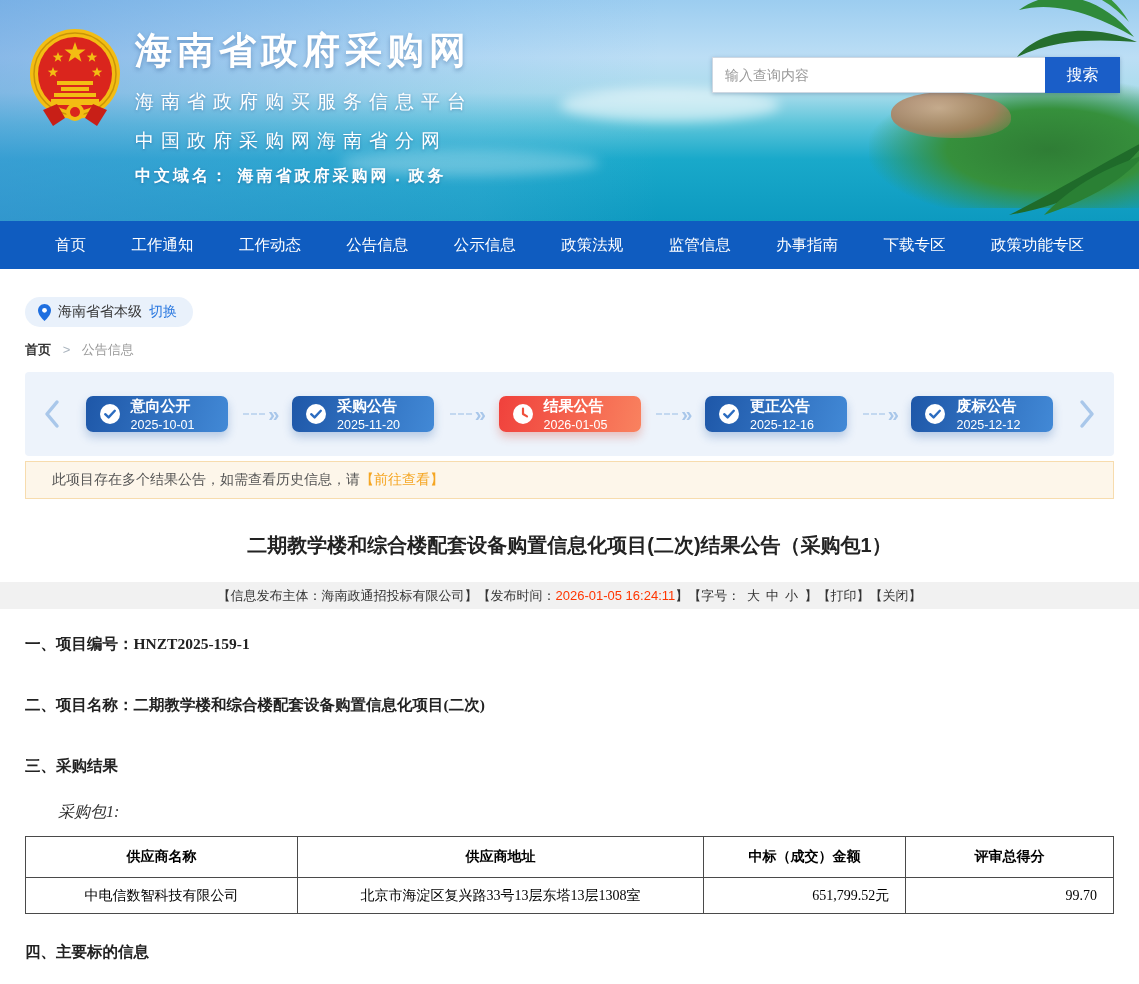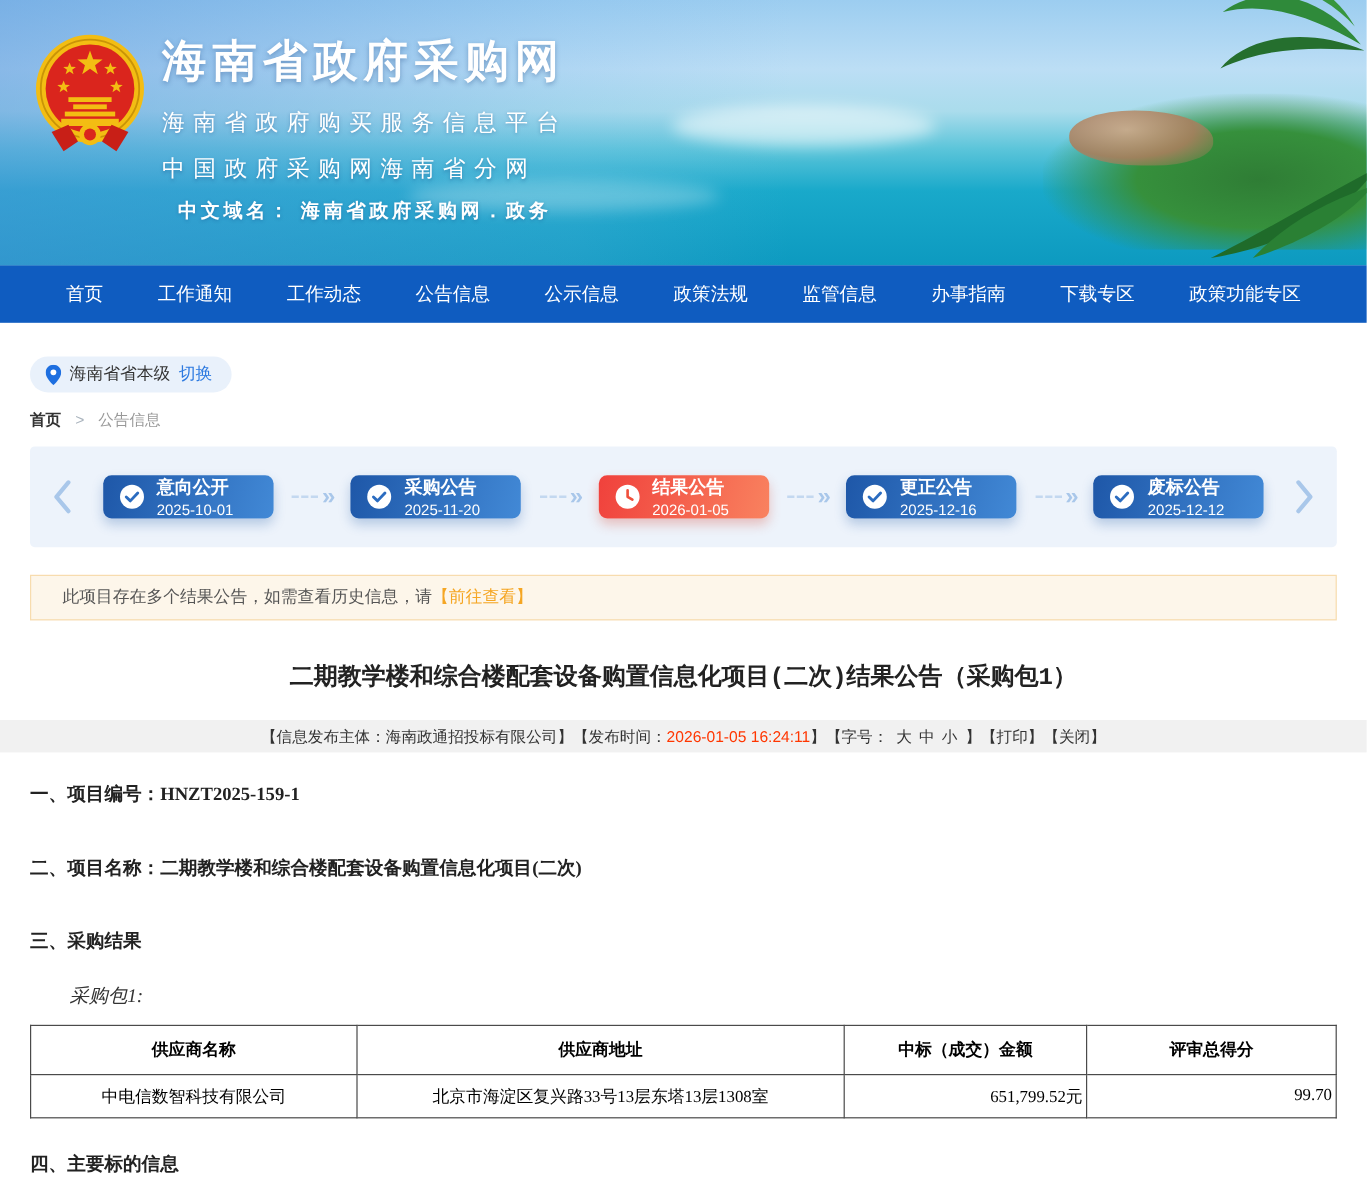--- a/index.html
+++ b/index.html
@@ -23,21 +23,21 @@
     background:radial-gradient(ellipse at 60% 55%, #2f7d35 0%, #36903c 40%, rgba(54,144,60,0) 72%);}
   .rock{position:absolute; right:128px; top:92px; width:120px; height:46px; border-radius:50% 60% 45% 55%;
     background:radial-gradient(ellipse at 40% 35%, #cfa98a 0%, #a97f5e 55%, rgba(169,127,94,0) 100%); opacity:.9;}
   .palm{position:absolute; pointer-events:none;}
   .palm.p1{right:0; top:-18px;}
   .palm.p2{right:-10px; top:120px;}
   .emblem{position:absolute; left:27px; top:24px;}
   .titles{position:absolute; left:135px; top:26px; color:#fff;}
   .site-title{font-size:37px; font-weight:bold; letter-spacing:5px; text-shadow:0 2px 4px rgba(20,60,120,.35); margin:0;}
   .subtitle{font-size:19px; letter-spacing:7px; margin-top:13px; text-shadow:0 1px 3px rgba(20,60,120,.35);}
-  .domain-line{font-size:16px; font-weight:bold; letter-spacing:3px; margin-top:12px; text-shadow:0 1px 3px rgba(20,60,120,.35);text-align:center;}
+  .domain-line{font-size:16px; font-weight:bold; letter-spacing:3px; margin-top:12px; text-shadow:0 1px 3px rgba(20,60,120,.35);}
   .search-box{position:absolute; right:19px; top:57px; width:408px; height:36px; display:flex;
     box-shadow:0 1px 4px rgba(0,40,90,.25);}
   .search-input{flex:1; border:1px solid #cfd8e2; border-right:none; padding:0 12px; font-size:14px; color:#333; outline:none;}
   .search-input::placeholder{color:#999;}
   .search-btn{width:75px; border:none; background:#1a5ec8; color:#fff; font-size:16px; cursor:pointer;}
 
   
   .main-nav{height:48px; background:#0f5cc0; display:flex; align-items:center;
     justify-content:space-between; padding:0 55px 0 55px;}
   .nav-item{color:#fff; font-size:15.5px; cursor:pointer; white-space:nowrap;}
@@ -59,45 +59,45 @@
   .connector .dash{width:22px; border-top:2px dashed #c3d8f0;}
   .connector .arrows{color:#a9c7ea; font-size:20px; font-weight:bold; letter-spacing:-3px; line-height:1;}
   .step-card{width:142px; height:36px; flex:0 0 auto; border-radius:7px; display:flex; align-items:center;
     gap:10px; padding-left:13px; color:#fff; cursor:pointer; box-shadow:0 5px 10px rgba(36,92,170,.28);}
   .step-card.done{background:linear-gradient(105deg,#1e57a8 0%,#4289d6 100%);}
   .step-card.current{background:linear-gradient(105deg,#f0413c 0%,#f9825f 100%); box-shadow:0 5px 10px rgba(214,70,50,.3);}
   .step-title{font-size:15px; font-weight:bold;}
   .step-date{font-size:12.5px; margin-top:2px;}
 
   
-  .notice-bar{margin:23px 25px 0; background:#fdf6ea; border:1px solid #f7dcae;
+  .notice-bar{margin:5px 25px 0; background:#fdf6ea; border:1px solid #f7dcae;
     padding:9px 26px; font-size:14px; color:#555;}
   .notice-link{color:#f5a623; cursor:pointer;}
 
   
-  .article-title{margin:33px 25px 0; text-align:center; font-size:20px; font-weight:bold; color:#222;font-family:Liberation Mono, monospace;}
+  .article-title{margin:33px 25px 0; text-align:center; font-size:20px; font-weight:bold; color:#222;}
   .meta-bar{margin-top:23px; background:#f1f1f1; height:27px; display:flex; align-items:center;
     justify-content:center; font-size:13px; color:#333;}
   .meta-bar span{white-space:pre;}
   .meta-time{color:#ff3600;}
   .meta-action{cursor:pointer;}
   .size-opt{cursor:pointer; margin:0 3px;}
 
   .content{margin:0 25px; font-family:"Liberation Serif", serif;}
   .sec-heading{font-size:15.5px; font-weight:bold; color:#222;}
   .sec-1{margin-top:25px;}
   .sec-2{margin-top:40px;}
   .sec-3{margin-top:40px;}
   .sec-4{margin-top:28px;}
   .pkg-label{margin:25px 0 0 33px; font-size:16px;font-style:italic;}
   .result-table{width:100%; border-collapse:collapse; margin-top:13px; font-size:14px; color:#000000;}
   .result-table th,.result-table td{border:1px solid #4a4a4a;}
   .result-table th{height:41px; font-weight:bold; text-align:center;}
   .result-table td{height:36px; text-align:center;}
-  .result-table td.num{text-align:right; padding-right:3px;}
+  .result-table td.num{text-align:right; padding-right:16px;}
   .detail-line{margin:20px 0 0 33px; font-size:14px; line-height:30px;}
 </style>
 </head>
 <body>
 
 
 
 
 <header class="site-header">
   <div class="header-tint"></div>
@@ -134,20 +134,24 @@
     <circle cx="48" cy="88" r="5" fill="#da251d"></circle>
   </svg>
 
   <div class="titles">
     <h1 class="site-title">海南省政府采购网</h1>
     <div class="subtitle">海南省政府购买服务信息平台</div>
     <div class="subtitle">中国政府采购网海南省分网</div>
     <div class="domain-line">中文域名： 海南省政府采购网．政务</div>
   </div>
 
+  <div class="search-box">
+    <input class="search-input" type="text" placeholder="输入查询内容" style="">
+    <button class="search-btn">搜索</button>
+  </div>
 </header>
 
 
 <nav class="main-nav">
   <span class="nav-item">首页</span>
   <span class="nav-item">工作通知</span>
   <span class="nav-item">工作动态</span>
   <span class="nav-item">公告信息</span>
   <span class="nav-item">公示信息</span>
   <span class="nav-item">政策法规</span>

